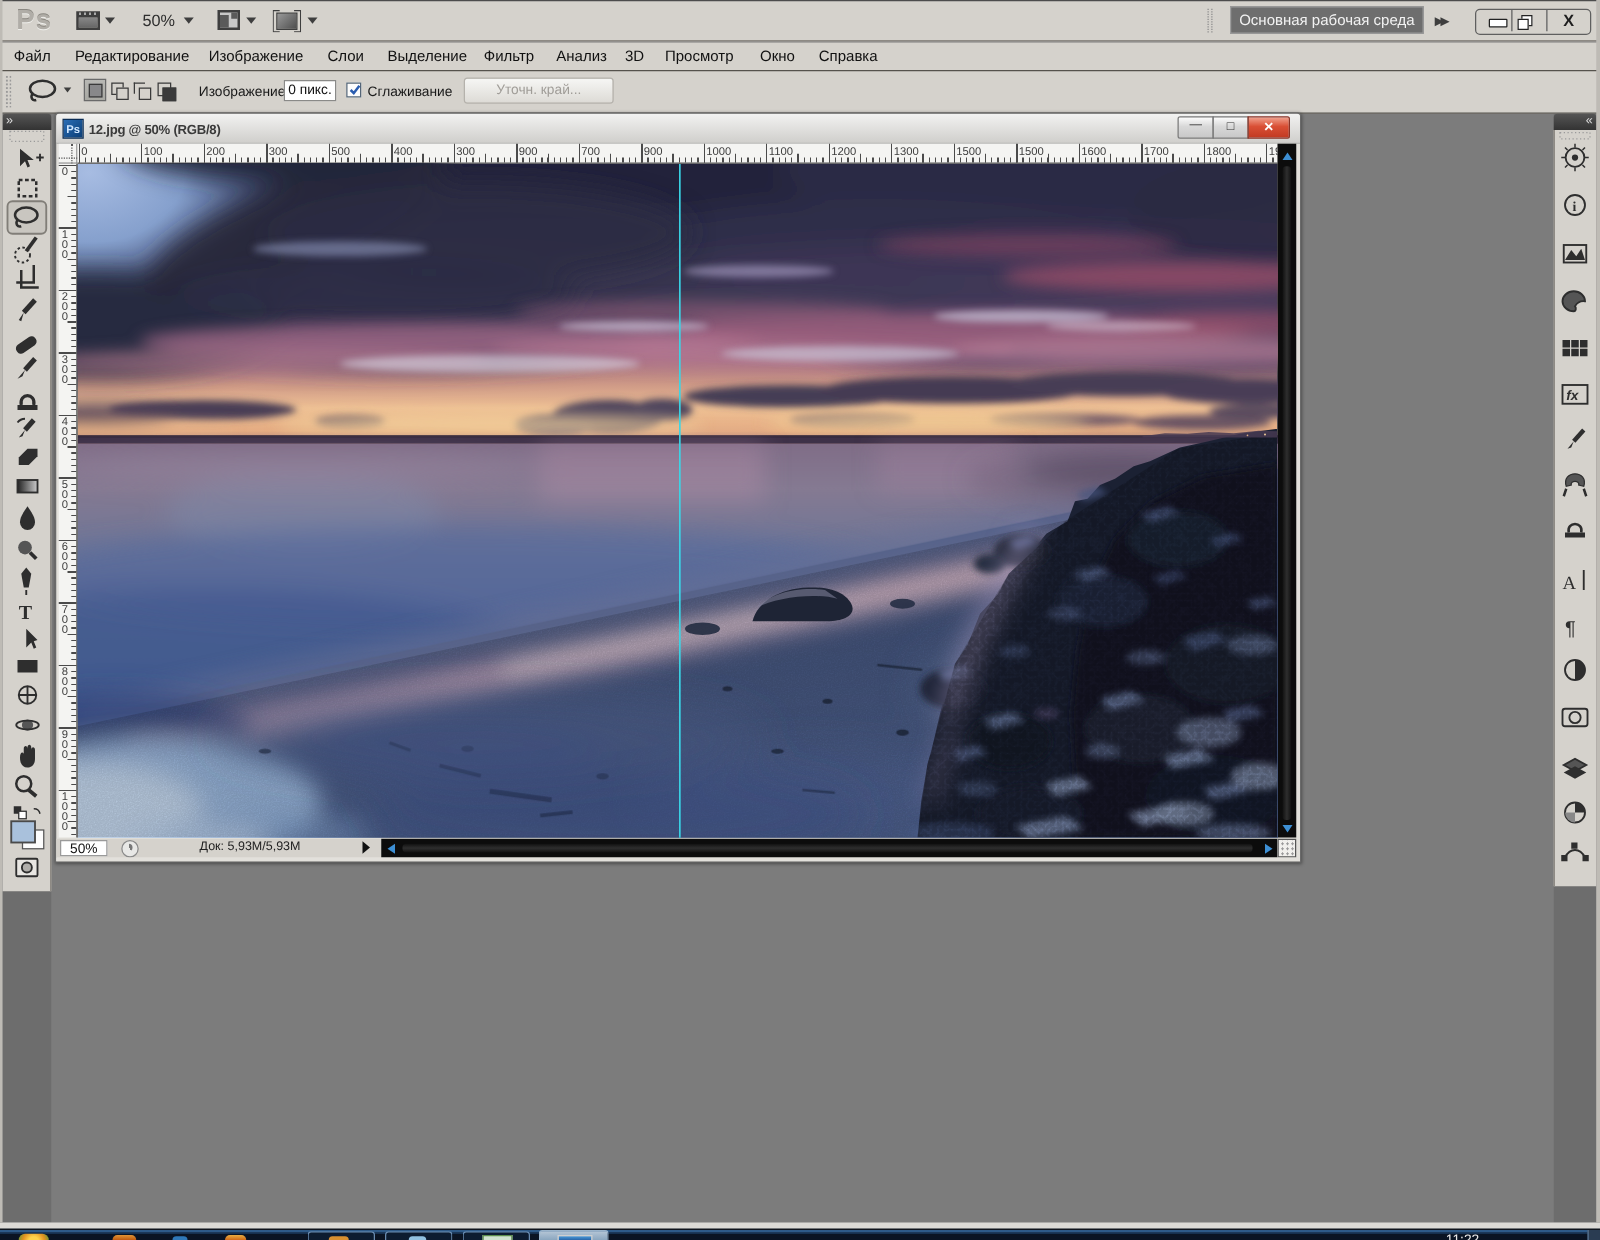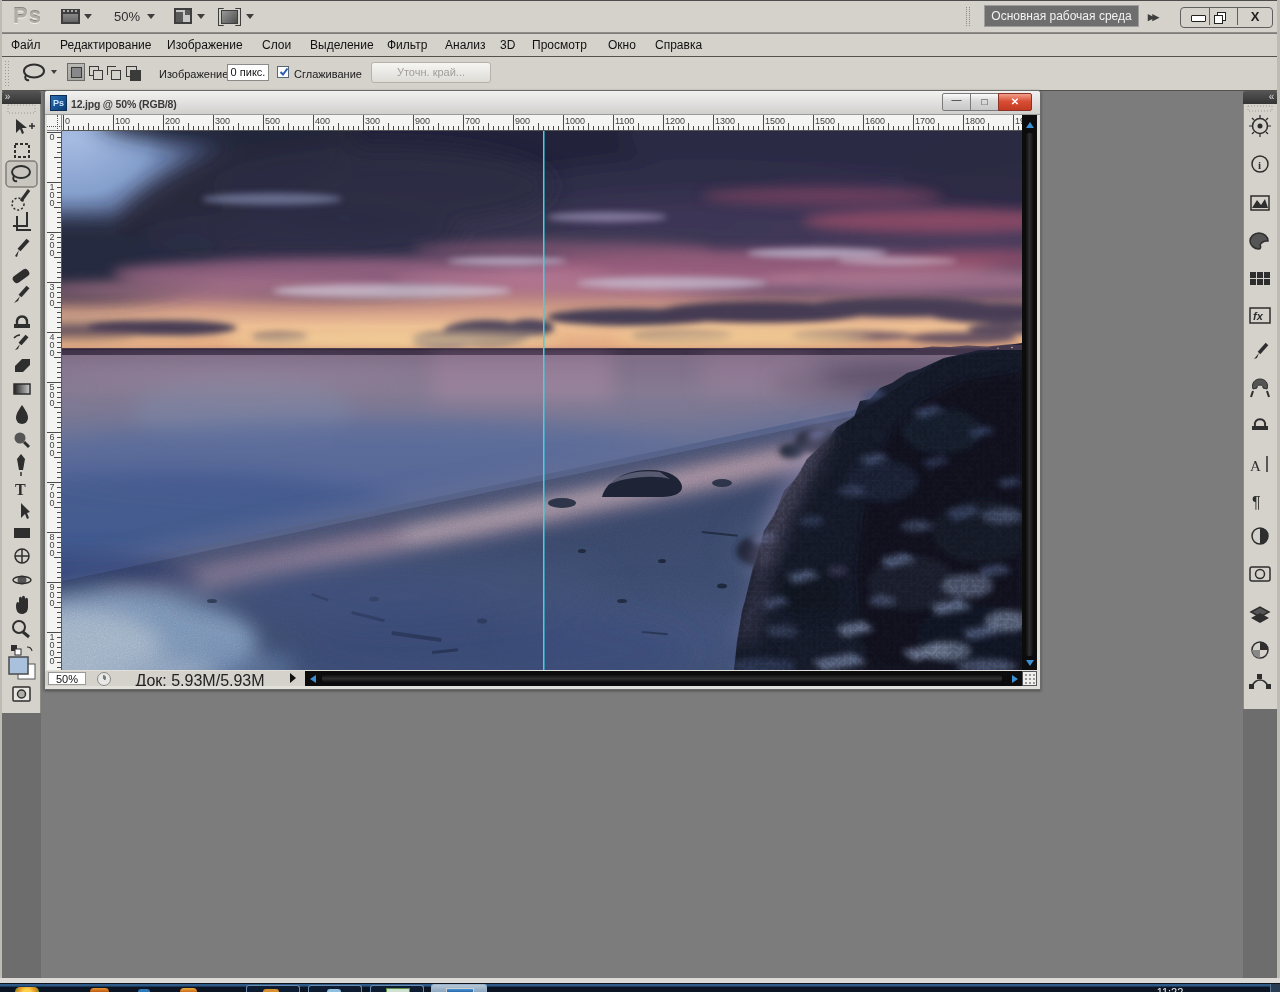--- a/index.html
+++ b/index.html
@@ -42,21 +42,21 @@
 .vnum{position:absolute;left:1px;font-size:9px;line-height:8px;color:#3e3e3e;width:8px;text-align:center;}
 #canvas{left:62px;top:131px;width:960px;height:539px;background:#444;overflow:hidden;}
 #vscroll{left:1022px;top:115px;width:15px;height:555px;background:#0c0c0c;}
 #vthumb{left:1026px;top:133px;width:7px;height:523px;background:linear-gradient(90deg,#111,#2e2e2e,#111);border-radius:3px;}
 #hscroll{left:305px;top:671px;width:717px;height:15px;background:#0c0c0c;}
 #hthumb{left:322px;top:675px;width:680px;height:7px;background:linear-gradient(#111,#2e2e2e,#111);border-radius:3px;}
 .sarrow{width:0;height:0;position:absolute;}
 #statusbar{left:45px;top:671px;width:260px;height:15px;background:#d5d2cc;}
 #zoombox{left:48px;top:672px;width:38px;height:13px;background:#fff;border:1px solid #9a9a9a;box-sizing:border-box;font-size:11px;text-align:center;line-height:12px;color:#111;}
 #pieicon{left:97px;top:672px;width:12px;height:12px;border:1px solid #8a8a8a;border-radius:50%;background:#e8e8e6;}
-#docstat{left:120px;top:672px;width:160px;font-size:16px;color:#222;text-align:center;}
+#docstat{left:120px;top:672px;width:160px;font-size:10px;color:#222;text-align:center;}
 #statarrow{left:290px;top:673px;border-left:6px solid #111;border-top:5px solid transparent;border-bottom:5px solid transparent;}
 #cornergrip{left:1022px;top:671px;width:15px;height:15px;background:#f0efec;background-image:radial-gradient(circle,#9a9a9a 1px,transparent 1px);background-size:4px 4px;background-position:1px 1px;border:1px solid #555;box-sizing:border-box;}
 #docbottom{left:45px;top:686px;width:995px;height:3px;background:#e2e0db;}
 
 #taskbar{left:0;top:983px;width:1280px;height:9px;background:#0b1423;}
 #borderbottom{left:0;top:978px;width:1280px;height:5px;background:#dcdad6;}
 #borderleft{left:0;top:0;width:2px;height:978px;background:#bebbb5;}
 #borderright{left:1277px;top:0;width:3px;height:978px;background:#bebbb5;}
 </style>
 </head>

